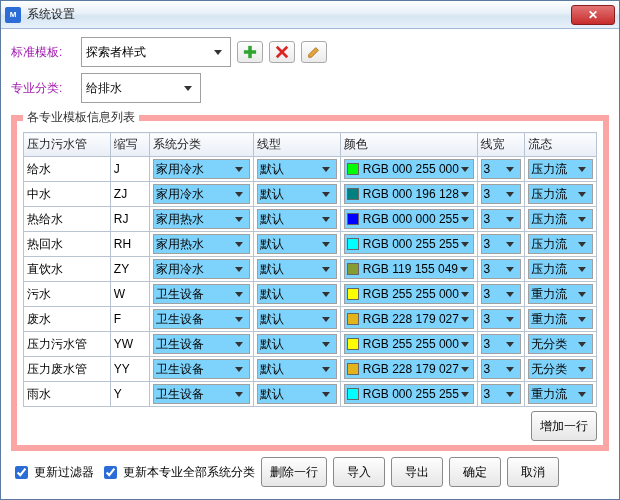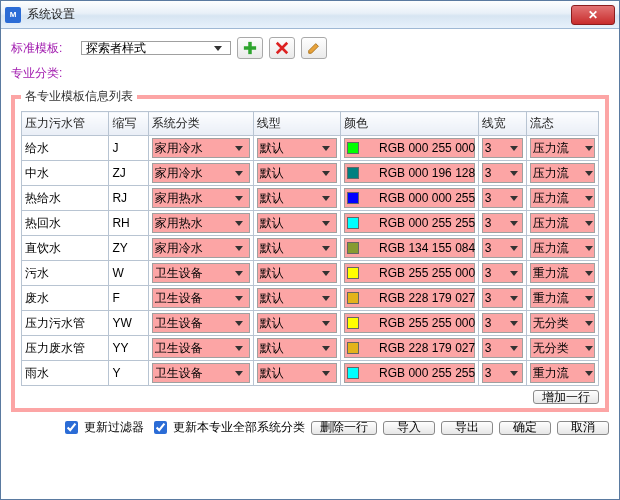--- a/index.html
+++ b/index.html
@@ -59,21 +59,21 @@
   .row {
     display: flex;
     align-items: center;
     margin-bottom: 6px;
   }
   .row label {
     width: 70px;
     color: #a21caf;
   }
   .combo, .combo-s {
-    height: 14px;
+    height: 30px;
     border: 1px solid #a0a0a0;
     background: #fff;
     display: flex;
     align-items: center;
     padding: 0 4px;
     cursor: pointer;
     position: relative;
   }
   .combo { width: 150px; }
   .combo-s { width: 120px; }
@@ -92,21 +92,21 @@
     width: 26px; height: 22px;
     border: 1px solid #a9a9a9;
     border-radius: 3px;
     background: linear-gradient(#fefefe,#eaeaea);
     margin-left: 6px;
     display: flex; align-items: center; justify-content: center;
     cursor: pointer;
   }
   .iconbtn svg { width: 14px; height: 14px; }
   fieldset.group {
-    border: 4px solid #fca5a5;
+    border: 6px solid #fca5a5;
     margin: 4px 0 6px 0;
     padding: 6px 6px 4px 6px;
   }
   fieldset.group legend {
     padding: 0 4px;
     color: #333;
   }
   table.grid {
     border-collapse: collapse;
     width: 100%;
@@ -124,55 +124,53 @@
     background: linear-gradient(#fcfdff,#e9eef6);
     font-weight: normal;
     text-align: left;
     color: #222;
   }
   .cell-combo {
     display: flex;
     align-items: center;
     border: 1px solid #a0a0a0;
     height: 20px;
-    background: #fca5a5;
+    background: #7dd3fc;
     padding: 0 2px;
     cursor: pointer;
-    gap: 16px;
   }
   .swatch {
     width: 12px; height: 12px;
     border: 1px solid #666;
     margin-right: 4px;
     flex-shrink: 0;
   }
   .btnbar {
     display: flex;
     justify-content: flex-end;
     gap: 8px;
     margin-top: 4px;
   }
   .btn {
     min-width: 60px;
-    height: 14px;
+    height: 30px;
     border: 1px solid #8a8a8a;
     border-radius: 3px;
     background: linear-gradient(#fefefe,#e6e6e6);
     padding: 0 8px;
     display: flex;
     align-items: center;
     justify-content: center;
     cursor: pointer;
   }
   .bottom {
     display: flex;
     align-items: center;
     gap: 6px;
     margin-top: 6px;
-    justify-content: flex-end;
   }
   .bottom .btn { min-width: 52px; }
   input[type=checkbox] { accent-color: #2b6cd6; }
   .chk { display: flex; align-items: center; gap: 3px; }
 </style>
 </head>
 <body>
 
 <div class="window">
   <div class="titlebar">
@@ -204,20 +202,24 @@
       </div>
       <div class="iconbtn">
         <svg viewBox="0 0 16 16">
             <path d="M2 11 L10 3 L13 6 L5 14 L2 14 Z" fill="#e8a23a" stroke="#a56a10"></path>
           </svg>
       </div>
     </div>
 
     <div class="row">
       <label>专业分类:</label>
+      <div class="combo-s">
+        <span>给排水</span>
+        <span class="caret"></span>
+      </div>
     </div>
 
 
     <fieldset class="group">
       <legend>各专业模板信息列表</legend>
 
       <table class="grid">
         <colgroup>
           <col style="width:80px">
             <col style="width:36px">
@@ -390,21 +392,21 @@
               </td>
               <td>
                 <div class="cell-combo">
                   <span>默认</span>
                   <span class="caret"></span>
                 </div>
               </td>
               <td>
                 <div class="cell-combo">
                   <span class="swatch" style="background:#869b31"></span>
-                  <span>RGB 134 155 084</span>
+                  <span>RGB 119 155 049</span>
                   <span class="caret"></span>
                 </div>
               </td>
               <td>
                 <div class="cell-combo">
                   <span>3</span>
                   <span class="caret"></span>
                 </div>
               </td>
               <td>

